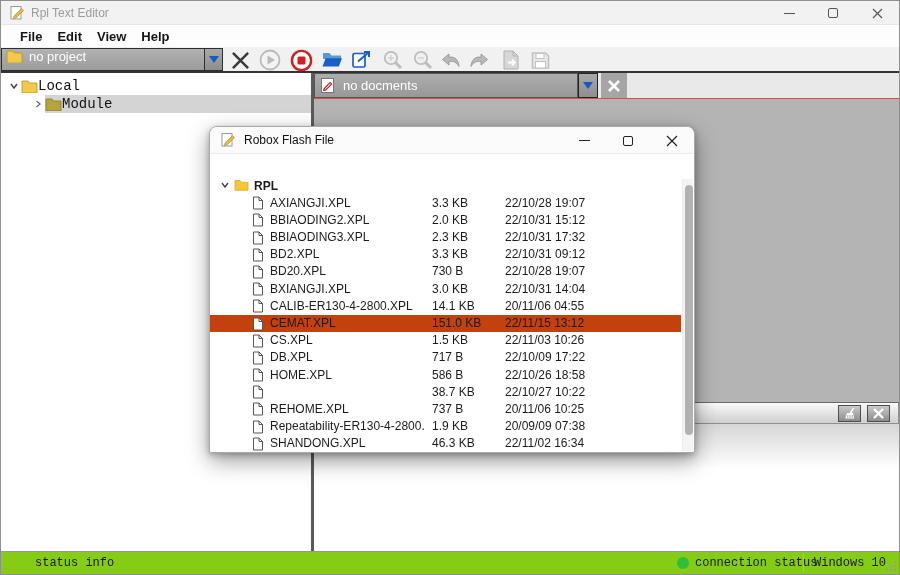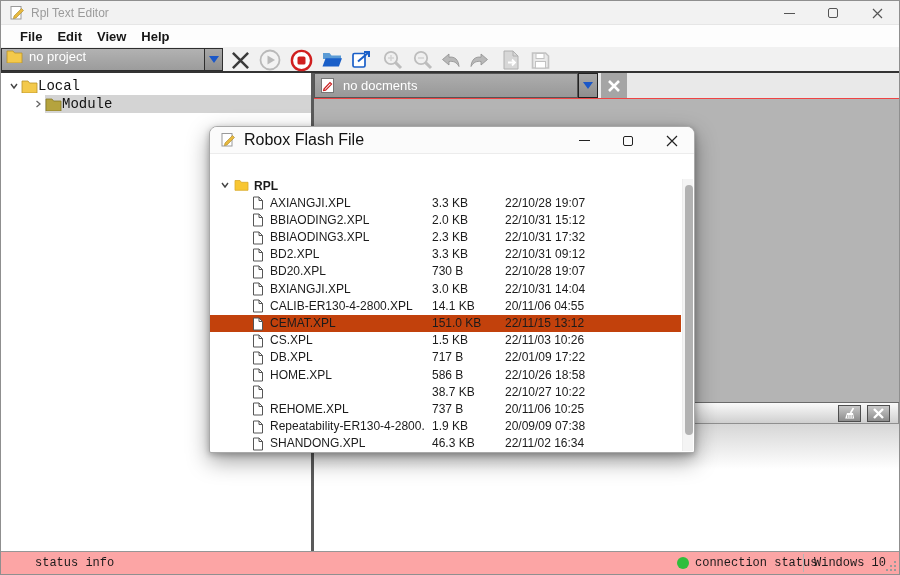--- a/index.html
+++ b/index.html
@@ -54,33 +54,33 @@
 
   
   .output-panel { position:absolute; left:0; right:0; bottom:0; height:151px; border-top:1px solid #6a6a6a; }
   .output-header { position:absolute; top:0; left:0; right:0; height:21px; background:linear-gradient(#fafafa,#cfcfcf); border:1px solid #8f8f8f; border-top:none; }
   .ohbtn { position:absolute; top:2px; width:23px; height:17px; background:linear-gradient(#c9c9c9,#8c8c8c); border:1px solid #4e4e4e; display:flex; align-items:center; justify-content:center; }
   .ohbtn.clear { right:37px; }
   .ohbtn.close { right:8px; }
   .output-body { position:absolute; top:21px; left:0; right:0; bottom:0; background:linear-gradient(180deg,#d6d6d6 0px,#ffffff 45px); }
 
   
-  .statusbar { position:absolute; bottom:0; left:0; right:0; height:23px; background:#fca5a5; border-top:1px solid #969696; font-family:"Liberation Mono",monospace; font-size:12px; color:#1a1a1a; }
+  .statusbar { position:absolute; bottom:0; left:0; right:0; height:23px; background:#84cc16; border-top:1px solid #969696; font-family:"Liberation Mono",monospace; font-size:12px; color:#1a1a1a; }
   .status-left { position:absolute; left:34px; top:4px; }
   .conn-dot { position:absolute; left:676px; top:5px; width:12px; height:12px; border-radius:50%; background:#2fbe3c; }
   .conn-text { position:absolute; left:694px; top:4px; }
   .sb-div { position:absolute; left:802px; top:2px; width:1px; height:18px; background:#b5b5b5; }
   .sb-os { position:absolute; left:813px; top:4px; }
   .grip { position:absolute; right:2px; bottom:2px; width:12px; height:12px; }
 
   
   .dialog { position:absolute; left:208px; top:125px; width:486px; height:327px; background:#fff; border:1px solid #a9a9a9; border-radius:8px 8px 2px 2px; box-shadow:0 8px 22px rgba(0,0,0,.38), 0 2px 6px rgba(0,0,0,.25); z-index:10; overflow:hidden; }
   .dlg-titlebar { position:absolute; top:0; left:0; right:0; height:27px; background:#fbfbfb; display:flex; align-items:center; border-bottom:1px solid #ececec; }
   .dlg-titlebar .appicon { margin-left:10px; }
-  .dlg-title { margin-left:8px; font-size:16px; color:#111; }
+  .dlg-title { margin-left:8px; font-size:12px; color:#111; }
   .dlg-ctrls { position:absolute; right:0; top:0; height:27px; display:flex; }
   .dlg-btn { width:44px; height:27px; display:flex; align-items:center; justify-content:center; color:#222; }
   .dlg-btn .dash { width:11px; height:1px; background:#222; }
   .dlg-btn .box { width:10px; height:10px; border:1px solid #222; border-radius:2px; }
 
   .dlg-colhead { position:absolute; top:27px; left:0; right:0; height:23px; background:#fff; border-bottom:1px solid #eee; font-size:12px; font-weight:700; color:#1a1a1a; }
   .colname { position:absolute; left:10px; top:4px; }
   .colsize { position:absolute; left:222px; top:4px; }
   .coldate { position:absolute; left:295px; top:4px; }
   .coldiv { position:absolute; top:3px; width:1px; height:17px; background:#e2e2e2; }
@@ -425,21 +425,21 @@
     <span class="fsize">1.5 KB</span>
     <span class="fdate">22/11/03 10:26</span>
   </div>
         <div class="frow">
     <svg class="fi" width="12" height="14" viewBox="0 0 12 14">
             <path d="M1.5 1 H7 l3.5 3.5 V13 H1.5 z" fill="#fff" stroke="#555" stroke-width="1"></path>
             <path d="M7 1 v3.5 h3.5" fill="none" stroke="#555" stroke-width="1"></path>
           </svg>
     <span class="fname">DB.XPL</span>
     <span class="fsize">717 B</span>
-    <span class="fdate">22/01/09 17:22</span>
+    <span class="fdate">22/10/09 17:22</span>
   </div>
         <div class="frow">
     <svg class="fi" width="12" height="14" viewBox="0 0 12 14">
             <path d="M1.5 1 H7 l3.5 3.5 V13 H1.5 z" fill="#fff" stroke="#555" stroke-width="1"></path>
             <path d="M7 1 v3.5 h3.5" fill="none" stroke="#555" stroke-width="1"></path>
           </svg>
     <span class="fname">HOME.XPL</span>
     <span class="fsize">586 B</span>
     <span class="fdate">22/10/26 18:58</span>
   </div>

